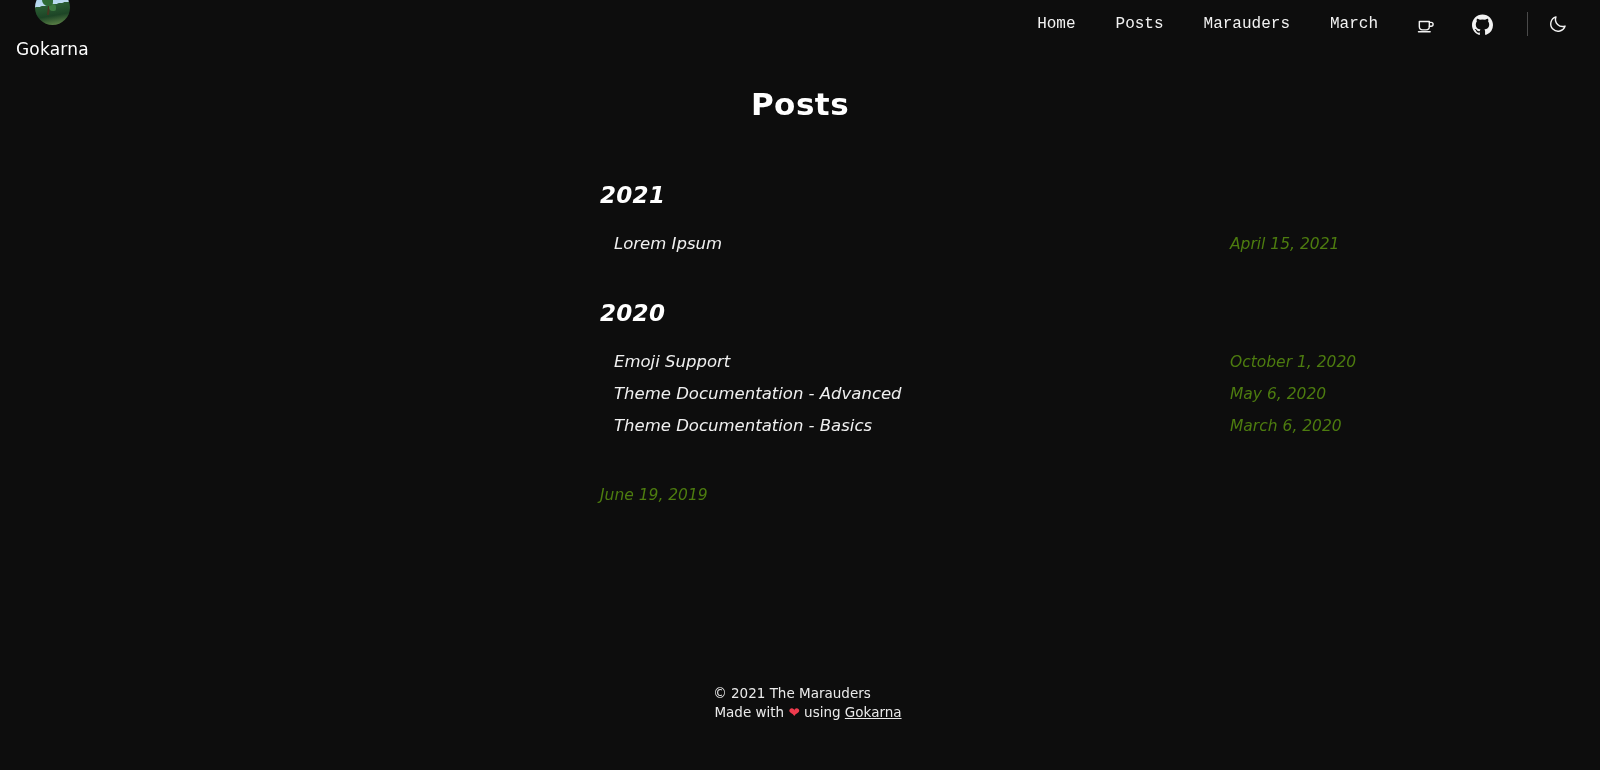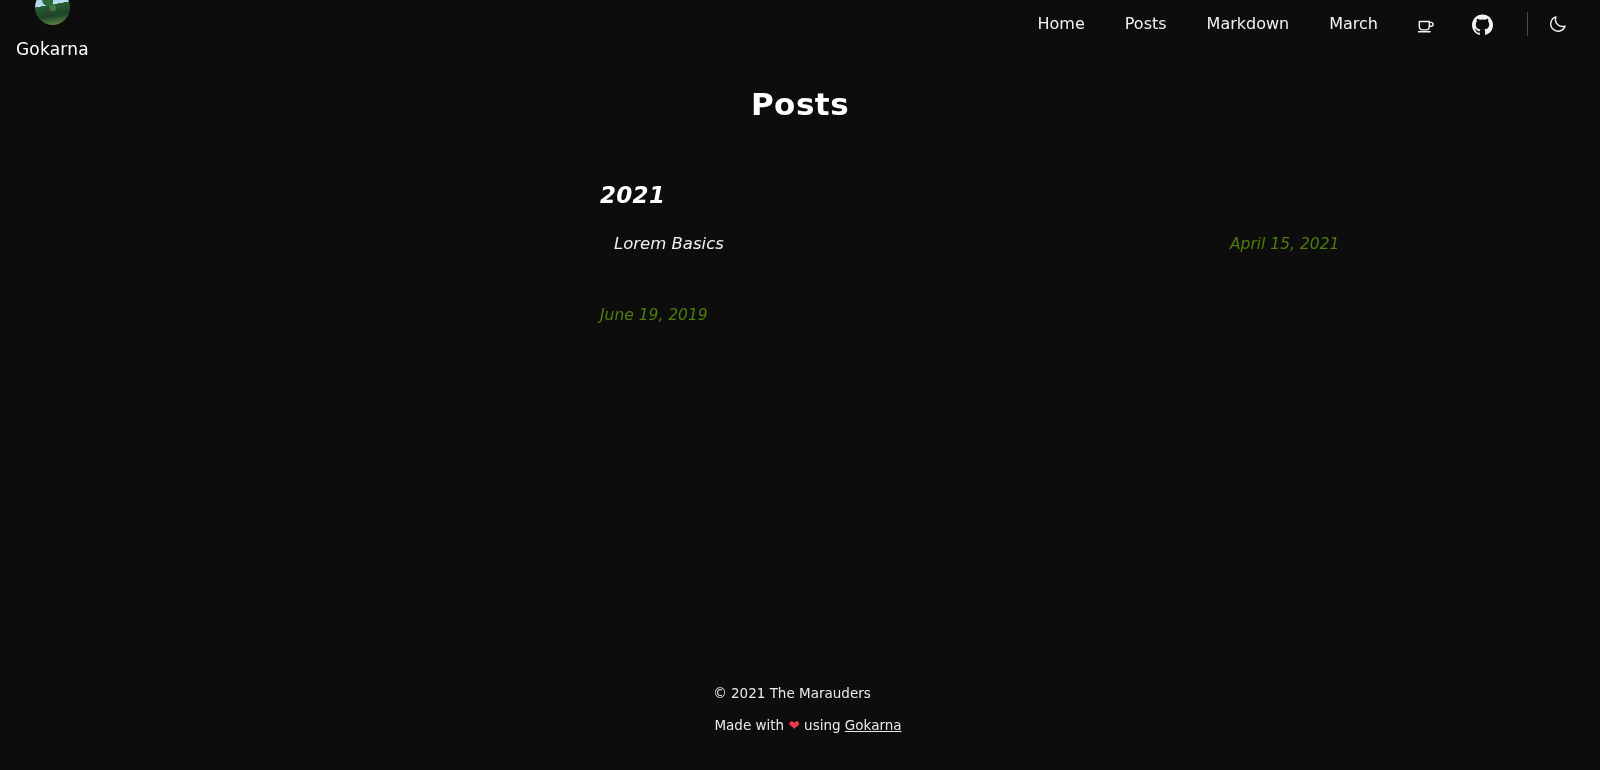--- a/index.html
+++ b/index.html
@@ -55,20 +55,21 @@
   .brand-name {
     font-size: 17px;
     letter-spacing: 0.2px;
     color: #fff;
   }
 
   .nav {
     display: flex;
     align-items: center;
     gap: 4px;
+    font-family: Liberation Mono, monospace;
   }
   .nav-link {
     font-size: 16px;
     color: #f2f2f2;
     padding: 6px 18px;
     line-height: 1;
     white-space: nowrap;
   }
   .nav-icon {
     display: inline-flex;
@@ -135,37 +136,37 @@
   .site-footer {
     position: absolute;
     left: 0;
     right: 16px;
     top: 684px;
     text-align: center;
     font-size: 13.5px;
     line-height: 18px;
     color: #eaeaea;
   }
-  .footer-line2 { margin-top: 14px; padding-left: 32px; }
+  .footer-line2 { margin-top: 1px; padding-left: 32px; }
   .heart { color: #ef3b4e; }
   .footer-link { text-decoration: underline; }
 </style>
 </head>
 <body>
 
 <header class="site-header">
   <a class="brand" href="#">
     <span class="logo"></span>
     <span class="brand-name">Gokarna</span>
   </a>
 
   <nav class="nav">
     <a class="nav-link" href="#">Home</a>
     <a class="nav-link" href="#">Posts</a>
-    <a class="nav-link" href="#">Markdown</a>
+    <a class="nav-link" href="#">Marauders</a>
     <a class="nav-link" href="#">March</a>
 
     <a class="nav-icon" href="#">
       <svg width="20" height="20" viewBox="0 0 24 24" fill="none" stroke="#f2f2f2" stroke-width="1.7" stroke-linecap="round" stroke-linejoin="round">
         <path d="M4 9h12v6a4 4 0 0 1-4 4H8a4 4 0 0 1-4-4V9z"></path>
         <path d="M16 10h2.2a2.3 2.3 0 0 1 0 4.6H16"></path>
         <line x1="3" y1="21.2" x2="17" y2="21.2"></line>
       </svg>
     </a>
 
@@ -186,25 +187,40 @@
 </header>
 
 <main>
   <h1 class="page-title">Posts</h1>
 
   <div class="content">
 
     <section class="year-group">
       <h2 class="year-heading">2021</h2>
       <div class="post-row">
-        <a class="post-title" href="#">Lorem Basics</a>
+        <a class="post-title" href="#">Lorem Ipsum</a>
         <span class="post-date">April 15, 2021</span>
       </div>
     </section>
 
+    <section class="year-group">
+      <h2 class="year-heading">2020</h2>
+      <div class="post-row">
+        <a class="post-title" href="#">Emoji Support</a>
+        <span class="post-date">October 1, 2020</span>
+      </div>
+      <div class="post-row">
+        <a class="post-title" href="#">Theme Documentation - Advanced</a>
+        <span class="post-date">May 6, 2020</span>
+      </div>
+      <div class="post-row">
+        <a class="post-title" href="#">Theme Documentation - Basics</a>
+        <span class="post-date">March 6, 2020</span>
+      </div>
+    </section>
 
     <section class="year-group">
       <div class="post-row">
         <span class="post-date">June 19, 2019</span>
       </div>
     </section>
 
   </div>
 </main>
 

